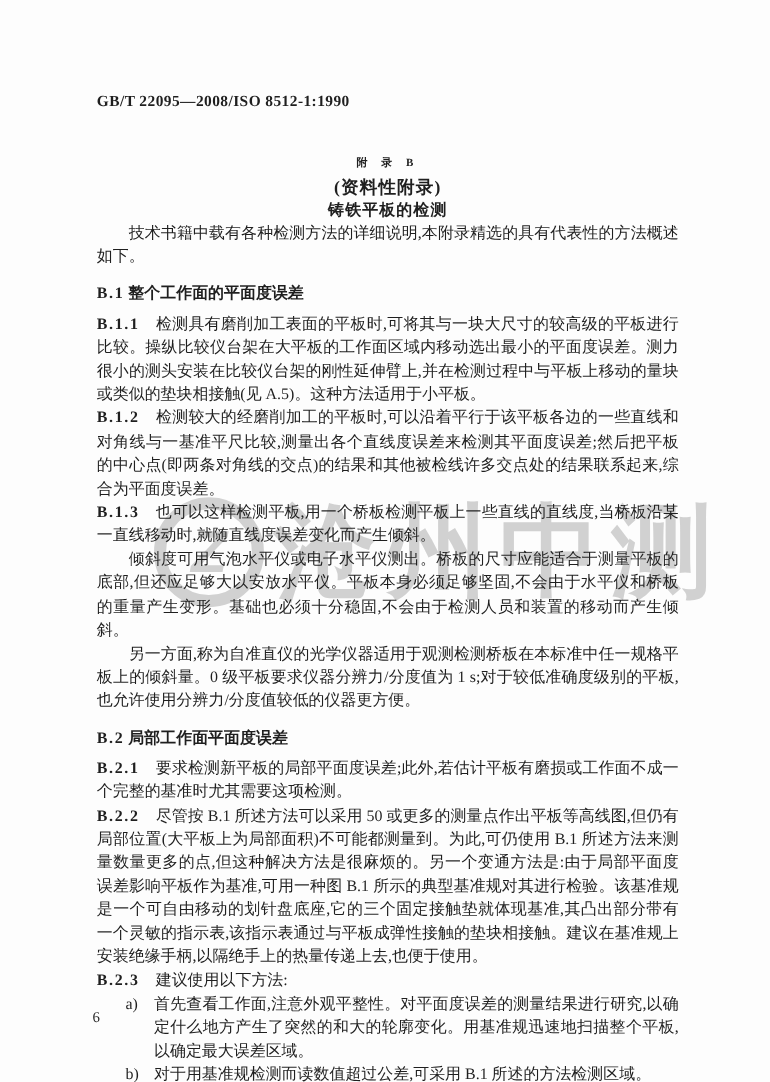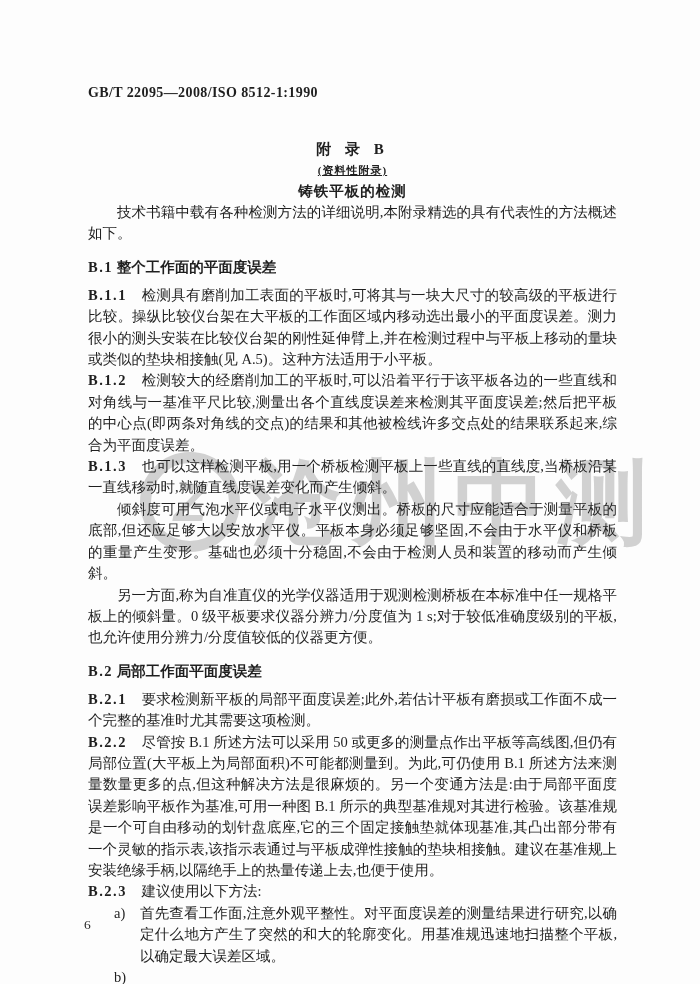--- a/index.html
+++ b/index.html
@@ -57,27 +57,26 @@
     font-size:14px;
     letter-spacing:.4px;
     line-height:18px;
   }
   .title-block{
     margin-top:36px;
     text-align:center;
     font-weight:bold;
   }
   .appendix-title{
-    font-size:15px;line-height:22px;
+    font-size:10px;line-height:22px;
     letter-spacing:5px;
   }
   .appendix-subtitle{
-    font-size:11px;line-height:21px;
+    font-size:16px;line-height:21px;
     letter-spacing:1px;
-    text-decoration:underline;
   }
   .appendix-name{
     font-size:14.5px;line-height:21px;
     letter-spacing:1px;
   }
   p{
     margin:0;
     font-size:14.5px;
     line-height:21.4px;
     text-align:justify;
@@ -186,19 +185,20 @@
       <span>建议使用以下方法:</span>
     </p>
 
     <p class="list-item">
       <span class="list-marker">a)</span>
       <span>首先查看工作面,注意外观平整性。对平面度误差的测量结果进行研究,以确定什么地方产生了突然的和大的轮廓变化。用基准规迅速地扫描整个平板,以确定最大误差区域。</span>
     </p>
 
     <p class="list-item">
       <span class="list-marker">b)</span>
+      <span>对于用基准规检测而读数值超过公差,可采用 B.1 所述的方法检测区域。</span>
     </p>
 
   </div>
 
   <div class="page-number">6</div>
 
 </div>
 
 </body></html>

